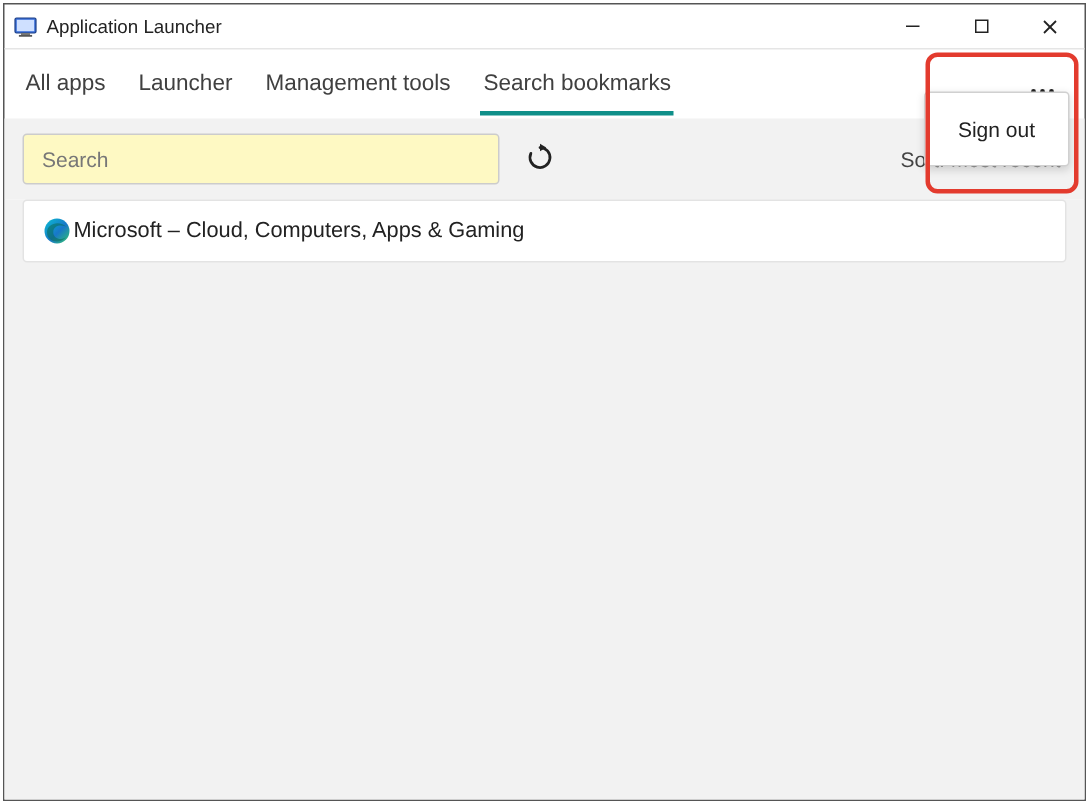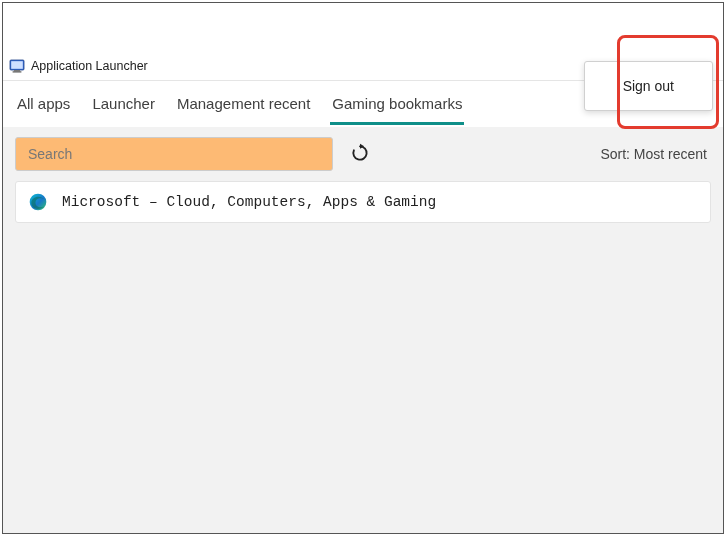--- a/index.html
+++ b/index.html
@@ -12,21 +12,20 @@
     margin: 2px;
     display: flex; flex-direction: column;
   }
   
   .titlebar {
     height: 30px;
     display: flex; align-items: center;
     padding-left: 6px;
     border-bottom: 1px solid #e5e5e5;
     font-size: 12.5px;
-    margin-top: 48px;
   }
   .titlebar .app-icon {
     width: 16px; height: 16px; margin-right: 6px;
     display:flex; align-items:center; justify-content:center;
   }
   .titlebar .title { flex: 0 0 auto; }
   .titlebar .spacer { flex: 1; }
   .win-controls { display: flex; height: 100%; }
   .win-btn {
     width: 46px; height: 100%;
@@ -67,21 +66,21 @@
     margin-top: 2px;
   }
   .search-input {
     flex: 0 0 318px;
     height: 34px;
     border: 1px solid #ccc;
     border-radius: 3px;
     padding: 0 12px;
     font-size: 14px;
     outline: none;
-    background: #fdba74;
+    background: #fef9c3;
     color: #666;
   }
   .search-input::placeholder { color: #777; }
   .refresh-btn {
     width: 26px; height: 26px;
     display:flex; align-items:center; justify-content:center;
     cursor:pointer;
   }
   .toolbar .spacer { flex: 1; }
   .sort-label {
@@ -96,35 +95,34 @@
     padding: 0 12px 12px 12px;
   }
   .bookmark-item {
     background: #fff;
     border: 1px solid #e3e3e3;
     border-radius: 3px;
     height: 42px;
     display: flex; align-items: center;
     padding: 0 12px;
     margin-bottom: 8px;
-    gap: 14px;
+    gap: 1px;
     font-size: 14.5px;
     cursor: pointer;
-    font-family: Liberation Mono, monospace;
   }
   .bm-icon { width: 20px; height: 20px; flex:0 0 20px; }
   
   .popup {
     position: absolute;
     top: 58px; right: 10px;
     background: #fff;
     border: 1px solid #d0d0d0;
     box-shadow: 0 2px 6px rgba(0,0,0,0.15);
     border-radius: 3px;
-    padding: 4px 16px;
+    padding: 4px 0;
     z-index: 5;
   }
   .popup-item {
     padding: 12px 22px;
     font-size: 14px;
     cursor: pointer;
     white-space: nowrap;
   }
   
   .highlight-box {
@@ -169,22 +167,22 @@
             <line x1="2" y1="2" x2="10" y2="10" stroke="#222" stroke-width="1.2"></line>
             <line x1="10" y1="2" x2="2" y2="10" stroke="#222" stroke-width="1.2"></line>
           </svg>
       </div>
     </div>
   </div>
 
   <div class="tabs-row">
     <div class="tab">All apps</div>
     <div class="tab">Launcher</div>
-    <div class="tab">Management recent</div>
-    <div class="tab active">Gaming bookmarks</div>
+    <div class="tab">Management tools</div>
+    <div class="tab active">Search bookmarks</div>
     <span class="spacer"></span>
     <div class="more-btn">
       <span>
         <svg width="18" height="6" viewBox="0 0 18 6">
           <circle cx="3" cy="3" r="1.6" fill="#222"></circle>
           <circle cx="9" cy="3" r="1.6" fill="#222"></circle>
           <circle cx="15" cy="3" r="1.6" fill="#222"></circle>
         </svg>
       </span>
     </div>

